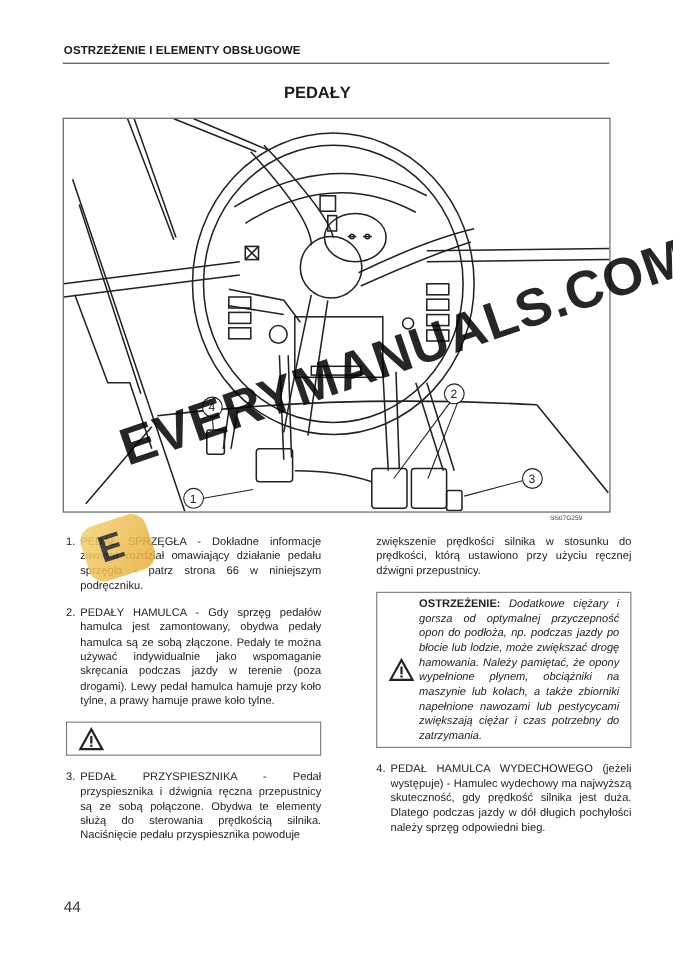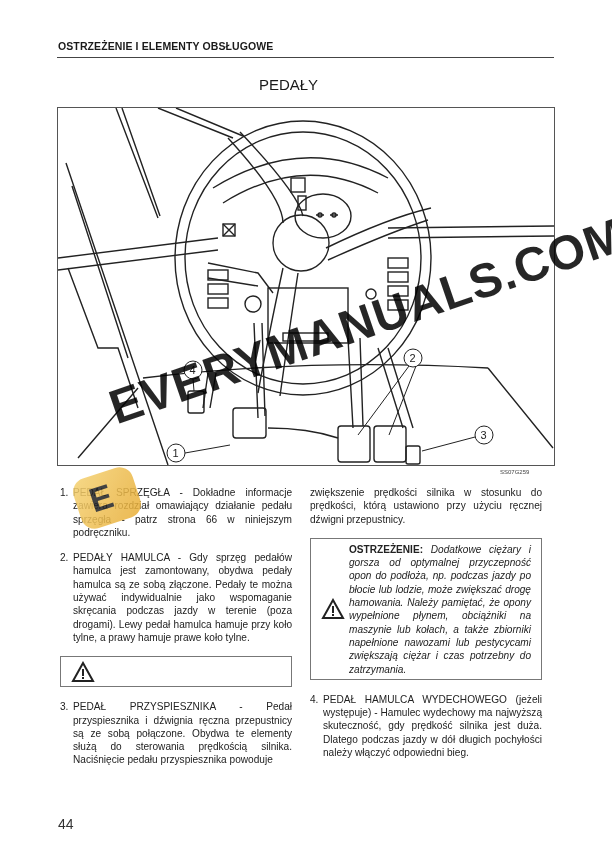--- a/index.html
+++ b/index.html
@@ -3,28 +3,28 @@
 <meta charset="utf-8">
 <style>
   html, body { margin:0; padding:0; background:#ffffff; }
   body { width:612px; height:866px; position:relative; overflow:hidden;
          font-family:"Liberation Sans", sans-serif; color:#222; }
   .header { position:absolute; left:58px; top:40px; font-size:10.5px; font-weight:bold;
             letter-spacing:0.1px; color:#1a1a1a; }
   .header-rule { position:absolute; left:57px; top:57px; width:497px; height:0;
                  border-top:1.5px solid #444; }
   .title { position:absolute; left:0; width:577px; top:76px; text-align:center;
-           font-size:15px; font-weight:normal; color:#1a1a1a; }
+           font-size:15px; font-weight:bold; color:#1a1a1a; }
   .figure { position:absolute; left:57px; top:107px; width:496px; height:357px;
             border:1px solid #555; background:#fff; overflow:hidden; }
   .figure svg { position:absolute; left:0; top:0; }
   .fig-code { position:absolute; left:500px; top:469px; font-size:6px; color:#444; }
   .col { position:absolute; font-size:10.1px; line-height:13.3px; color:#222; text-align:justify; }
   .col-left { left:60px; top:486px; width:232px; }
-  .col-right { left:310px; top:486px; width:232px; }
+  .col-right { left:342px; top:486px; width:232px; }
   .item { display:flex; margin-bottom:12px; }
   .item .num { width:13px; flex:0 0 13px; }
   .item .txt { flex:1; text-align:justify; }
   .warn { border:1px solid #777; padding:4px 10px 3px 6px; display:flex; margin-bottom:13px; }
   .warn .icon { width:32px; flex:0 0 32px; display:flex; align-items:center; justify-content:center; }
   .warn .wtxt { flex:1; text-align:justify; font-style:italic; }
   .warn .wlabel { font-weight:bold; font-style:normal; }
   .warn .code { font-style:normal; font-size:7px; float:right; margin-top:2px; }
   .page-num { position:absolute; left:58px; top:816px; font-size:14px; color:#333; }
   .watermark { position:absolute; left:120px; top:380px; font-size:48px; font-weight:bold;
@@ -169,21 +169,21 @@
           <rect x="11" y="16" width="2" height="2" fill="#222"></rect>
         </svg>
     </div>
     <div class="wtxt">
       <span class="wlabel">OSTRZEŻENIE:</span>
       <span>Dodatkowe ciężary i gorsza od optymalnej przyczepność opon do podłoża, np. podczas jazdy po błocie lub lodzie, może zwiększać drogę hamowania. Należy pamiętać, że opony wypełnione płynem, obciążniki na maszynie lub kołach, a także zbiorniki napełnione nawozami lub pestycycami zwiększają ciężar i czas potrzebny do zatrzymania.</span>
     </div>
   </div>
   <div class="item">
     <span class="num">4.</span>
-    <span class="txt">PEDAŁ HAMULCA WYDECHOWEGO (jeżeli występuje) - Hamulec wydechowy ma najwyższą skuteczność, gdy prędkość silnika jest duża. Dlatego podczas jazdy w dół długich pochyłości należy włączyć odpowiedni bieg.</span>
+    <span class="txt">PEDAŁ HAMULCA WYDECHOWEGO (jeżeli występuje) - Hamulec wydechowy ma najwyższą skuteczność, gdy prędkość silnika jest duża. Dlatego podczas jazdy w dół długich pochyłości należy sprzęg odpowiedni bieg.</span>
   </div>
 </div>
 
 <div class="page-num">44</div>
 
 <div class="wm-logo">
     <span>E</span>
   </div>
 <div class="watermark">EVERYMANUALS.COM</div>
 

